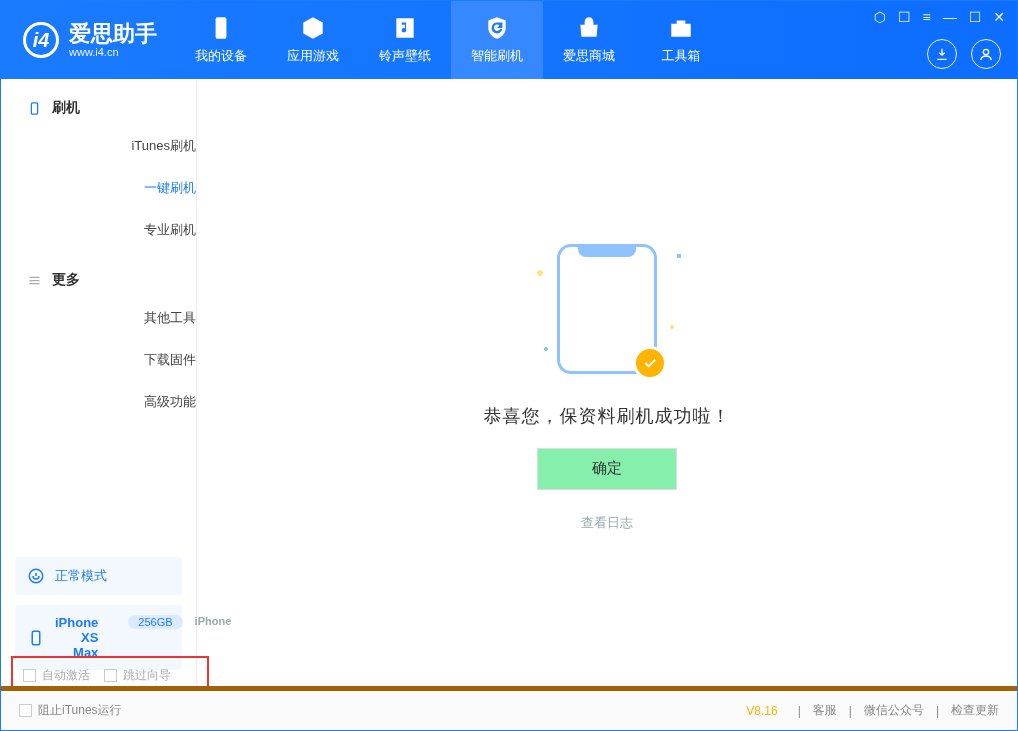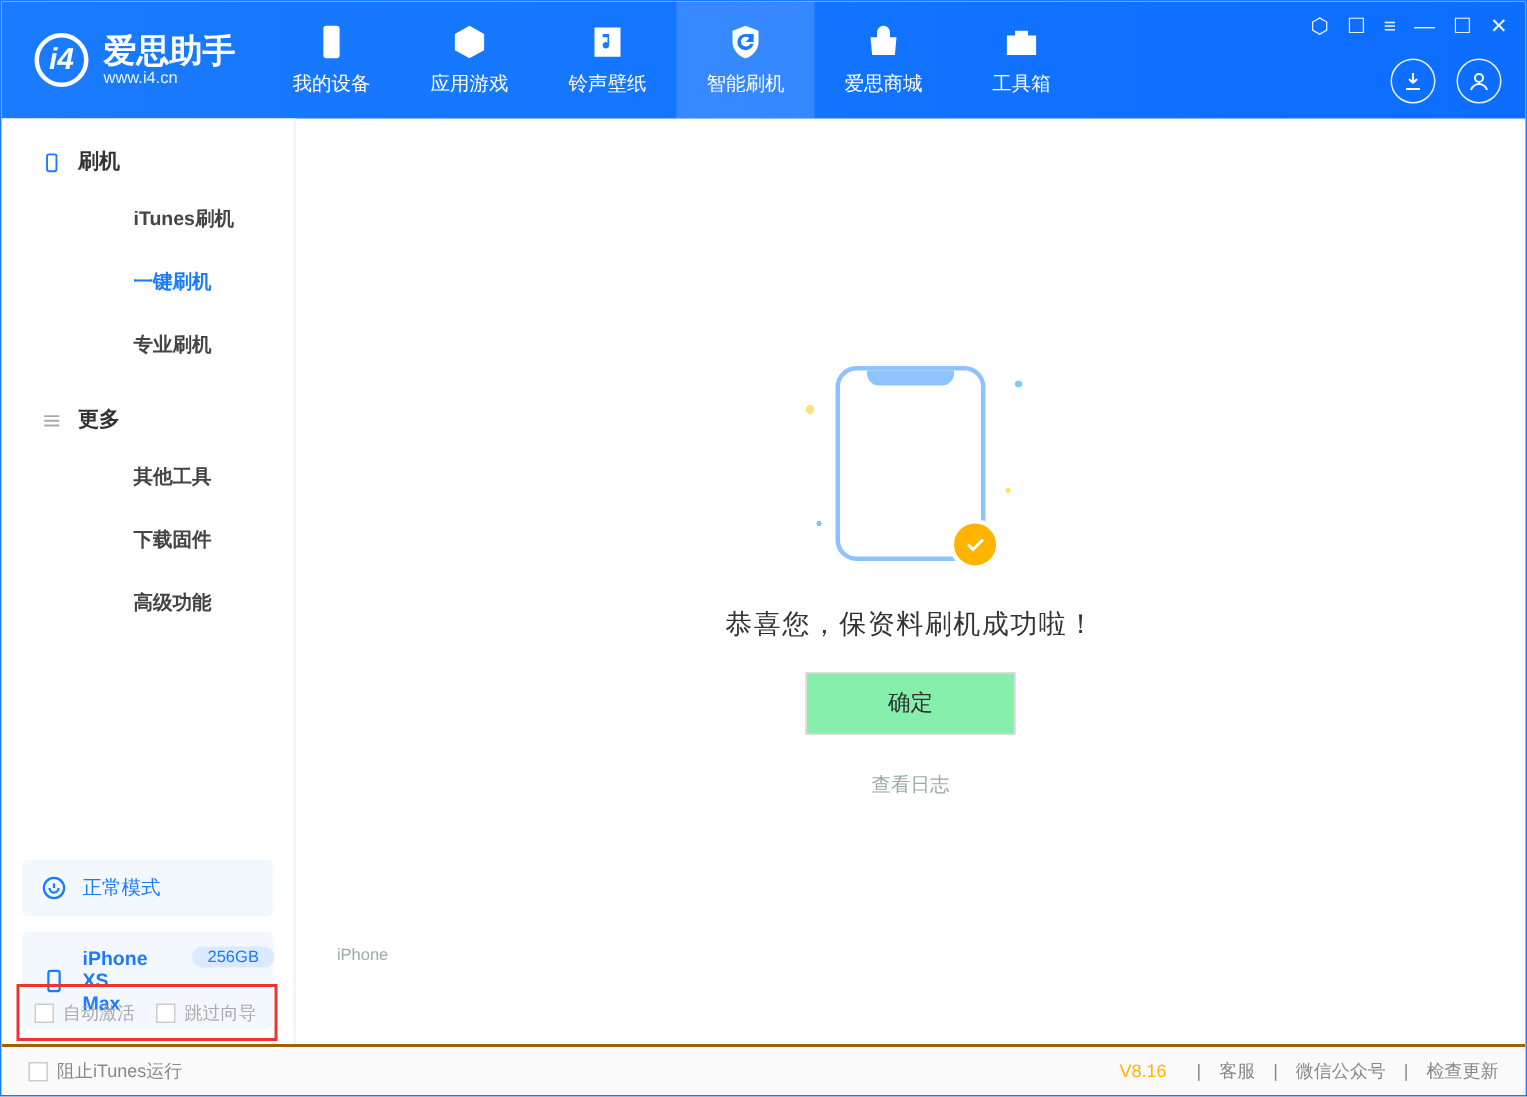--- a/index.html
+++ b/index.html
@@ -15,56 +15,56 @@
   .tab { width: 92px; height: 100%; display: flex; flex-direction: column; align-items: center; justify-content: center; font-size: 13px; gap: 6px; cursor: pointer; position: relative; }
   .tab.active { background: rgba(255,255,255,0.15); }
   .tab svg { width: 26px; height: 26px; fill: #fff; }
   .titlebar-icons { position: absolute; right: 12px; top: 8px; display: flex; gap: 12px; align-items: center; opacity: .9; }
   .titlebar-icons span { cursor: pointer; font-size: 14px; }
   .header-right-circles { position: absolute; right: 16px; bottom: 10px; display: flex; gap: 14px; }
   .circ-btn { width: 30px; height: 30px; border-radius: 50%; border: 1.5px solid rgba(255,255,255,.9); display: flex; align-items: center; justify-content: center; cursor: pointer; }
   .circ-btn svg { width: 16px; height: 16px; fill: none; stroke: #fff; stroke-width: 2; }
 
   
-  .sidebar { position: absolute; top: 78px; left: 0; width: 196px; bottom: 28px; border-right: 1px solid #eee; background: #fff; display:flex; flex-direction:column;}
+  .sidebar { position: absolute; top: 78px; left: 0; width: 196px; bottom: 44px; border-right: 1px solid #eee; background: #fff; display:flex; flex-direction:column;text-align:right;}
   .side-group-title { display: flex; align-items: center; gap: 10px; font-size: 14px; color: #333; padding: 20px 0 8px 26px; font-weight: bold;}
   .side-group-title svg { width: 15px; height: 15px; }
-  .side-item { font-size: 13px; color: #444; padding: 12px 0 12px 88px; cursor: pointer; font-weight: bold; }
+  .side-item { font-size: 13px; color: #444; padding: 12px 0 12px 88px; cursor: pointer; }
   .side-item.active { color: #1a7bff; }
   .side-lower { margin-top: auto; padding: 0 14px 16px 14px; }
   .mode-card, .device-card { background: #f3f8ff; border-radius: 4px; padding: 10px 12px; margin-top: 10px; font-size: 13px; color: #1a7bff; display:flex; align-items:center; gap:10px;}
   .mode-card svg, .device-card .dev-ic { width: 18px; height: 18px; flex-shrink:0;}
   .device-card { align-items: flex-start; gap: 4px; color:#1a7bff;}
   .device-top { display:flex; align-items:center; gap:10px; font-weight:bold;}
   .storage-pill { background: #dceaff; color: #1a7bff; font-size: 11px; padding: 1px 10px; border-radius: 10px; margin-left: 26px;}
-  .dev-sub { font-size: 11px; color: #9aa; margin-left: 38px;}
-
-  
-  .redbox { position:absolute; left:10px; bottom:36px; width:174px; height:38px; border:2px solid #e33; display:flex; align-items:center; gap:14px; padding-left:10px;}
+  .dev-sub { font-size: 11px; color: #9aa; margin-left: 8px; font-weight: bold;}
+
+  
+  .redbox { position:absolute; left:10px; bottom:36px; width:198px; height:38px; border:2px solid #e33; display:flex; align-items:center; gap:14px; padding-left:10px;}
   .chk-row { display:flex; align-items:center; gap:6px; font-size:12px; color:#aaa;}
   .chk { width:13px; height:13px; border:1px solid #ccc; display:inline-block; background:#fff;}
 
   
   .main { position:absolute; left:196px; right:0; top:78px; bottom:34px; display:flex; flex-direction:column; align-items:center; justify-content:center; gap:20px;}
   .phone-illus { position:relative; width:100px; height:130px; }
   .phone-frame { position:absolute; inset:0; border:3px solid #8fc3ff; border-radius:14px; background:#fff; }
   .phone-frame:before { content:""; position:absolute; top:0; left:18px; right:18px; height:10px; background:#8fc3ff; border-radius:0 0 8px 8px;}
   .check-badge { position:absolute; right:-10px; bottom:-6px; width:34px; height:34px; border-radius:50%; background:#ffb400; display:flex; align-items:center; justify-content:center; border:3px solid #fff;}
   .check-badge svg { width:16px; height:16px; stroke:#fff; stroke-width:3; fill:none;}
   .spark { position:absolute; width:8px; height:8px; }
   .spark.a { left:-22px; top:24px; background: radial-gradient(circle,#ffe27a 40%,transparent 42%); width:10px; height:10px;}
   .spark.b { right:-26px; top:8px; background: radial-gradient(circle,#7ec9ff 40%,transparent 42%);}
   .spark.c { left:-14px; bottom:22px; background: radial-gradient(circle,#7ec9ff 40%,transparent 42%); width:6px; height:6px;}
   .spark.d { right:-18px; bottom:44px; background: radial-gradient(circle,#ffe27a 40%,transparent 42%); width:6px; height:6px;}
   .msg { font-size:18px; color:#333; letter-spacing:1px; margin-top:10px;}
   .ok-btn { width:140px; height:42px; border:1px solid #ddd; background:#86efac; font-size:15px; color:#333; cursor:pointer;}
   .log-link { font-size:13px; color:#9aa; cursor:pointer; text-decoration:none; margin-top:4px;}
 
   
-  .footer { position:absolute; left:0; right:0; bottom:0; height:34px; border-top:2px solid #a16207; background:#fafafa; display:flex; align-items:center; font-size:12px; color:#888; padding:0 18px;}
+  .footer { position:absolute; left:0; right:0; bottom:0; height:44px; border-top:5px solid #a16207; background:#fafafa; display:flex; align-items:center; font-size:12px; color:#888; padding:0 18px;}
   .footer .chk-row { color:#888;}
   .footer-right { margin-left:auto; display:flex; align-items:center; gap:12px;}
   .footer-right span { color:#888;}
   .footer .ver { color:#ffb400; margin-right:8px;}
   .sep { color:#ddd;}
 </style>
 </head>
 <body>
 
 <div class="header">

